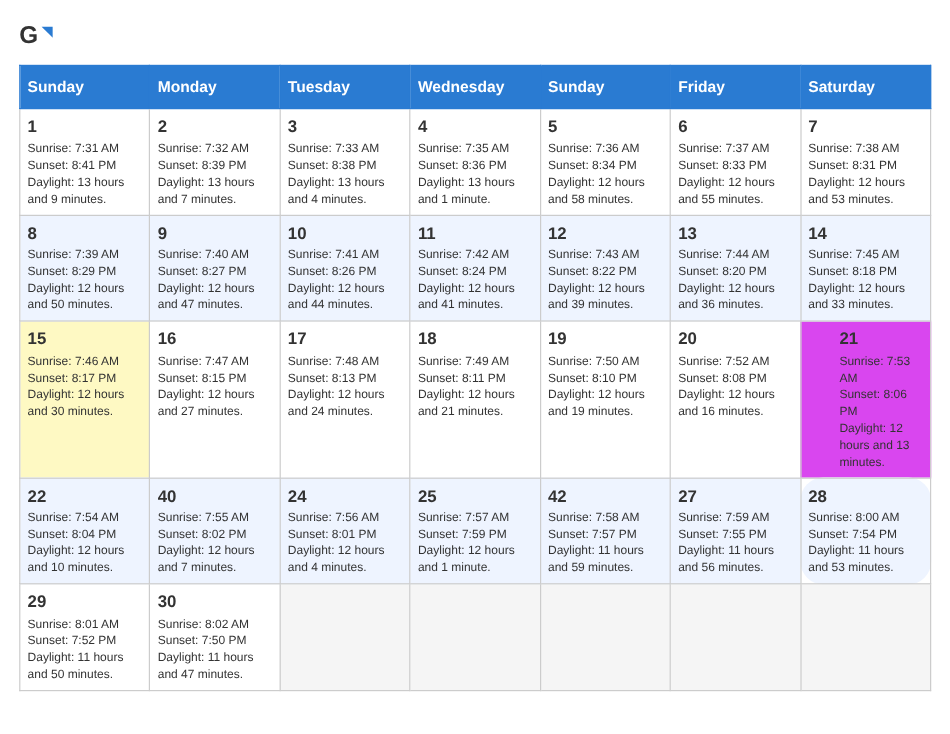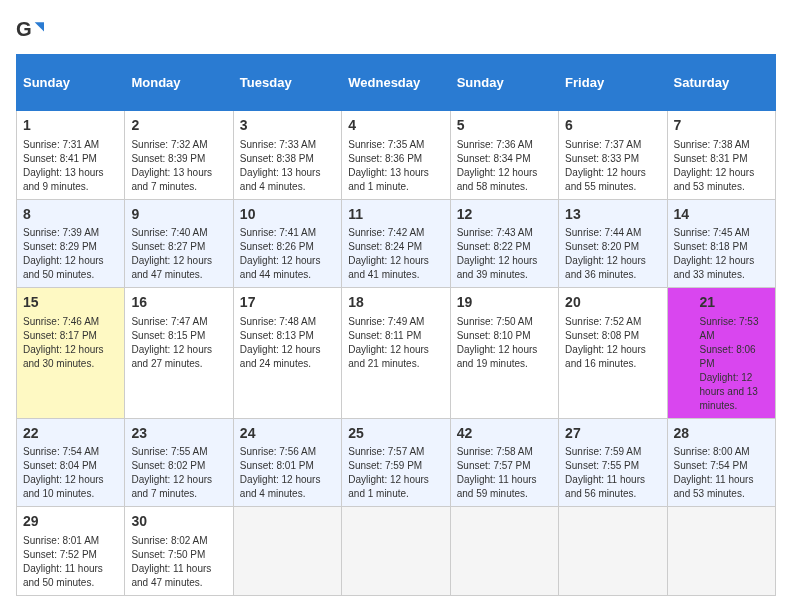--- a/index.html
+++ b/index.html
@@ -48,21 +48,21 @@
     }
     table {
       width: 100%;
       border-collapse: collapse;
       font-size: 11px;
     }
     th {
       background-color: #2a7bd2;
       color: #fff;
       text-align: left;
-      padding: 20px 6px;
+      padding: 10px 6px;
       font-size: 13px;
       font-weight: bold;
       border: 1px solid #2a7bd2;
     }
     td {
       border: 1px solid #ccc;
       vertical-align: top;
       padding: 5px 6px;
       width: 14.28%;
       min-height: 80px;
@@ -210,40 +210,40 @@
         <div class="day-num">21</div>
         <div class="day-info">Sunrise: 7:53 AM<br>Sunset: 8:06 PM<br>Daylight: 12 hours and 13 minutes.</div>
       </td>
       </tr>
       <tr>
         <td style="background: rgb(238, 244, 255);">
         <div class="day-num">22</div>
         <div class="day-info">Sunrise: 7:54 AM<br>Sunset: 8:04 PM<br>Daylight: 12 hours and 10 minutes.</div>
       </td>
         <td style="background: rgb(238, 244, 255);">
-        <div class="day-num">23</div>
+        <div class="day-num">40</div>
         <div class="day-info">Sunrise: 7:55 AM<br>Sunset: 8:02 PM<br>Daylight: 12 hours and 7 minutes.</div>
       </td>
         <td style="background: rgb(238, 244, 255); margin-left: 10px;">
         <div class="day-num">24</div>
         <div class="day-info">Sunrise: 7:56 AM<br>Sunset: 8:01 PM<br>Daylight: 12 hours and 4 minutes.</div>
       </td>
         <td style="background: rgb(238, 244, 255);">
         <div class="day-num">25</div>
         <div class="day-info">Sunrise: 7:57 AM<br>Sunset: 7:59 PM<br>Daylight: 12 hours and 1 minute.</div>
       </td>
         <td style="background: rgb(238, 244, 255);">
         <div class="day-num">42</div>
         <div class="day-info">Sunrise: 7:58 AM<br>Sunset: 7:57 PM<br>Daylight: 11 hours and 59 minutes.</div>
       </td>
         <td style="background: rgb(238, 244, 255);">
         <div class="day-num">27</div>
         <div class="day-info">Sunrise: 7:59 AM<br>Sunset: 7:55 PM<br>Daylight: 11 hours and 56 minutes.</div>
       </td>
-        <td style="background: rgb(238, 244, 255);">
+        <td style="background: rgb(238, 244, 255); border-radius: 19px;">
         <div class="day-num">28</div>
         <div class="day-info">Sunrise: 8:00 AM<br>Sunset: 7:54 PM<br>Daylight: 11 hours and 53 minutes.</div>
       </td>
       </tr>
       <tr>
         <td style="background: rgb(255, 255, 255);">
         <div class="day-num">29</div>
         <div class="day-info">Sunrise: 8:01 AM<br>Sunset: 7:52 PM<br>Daylight: 11 hours and 50 minutes.</div>
       </td>
         <td style="background: rgb(255, 255, 255);">

